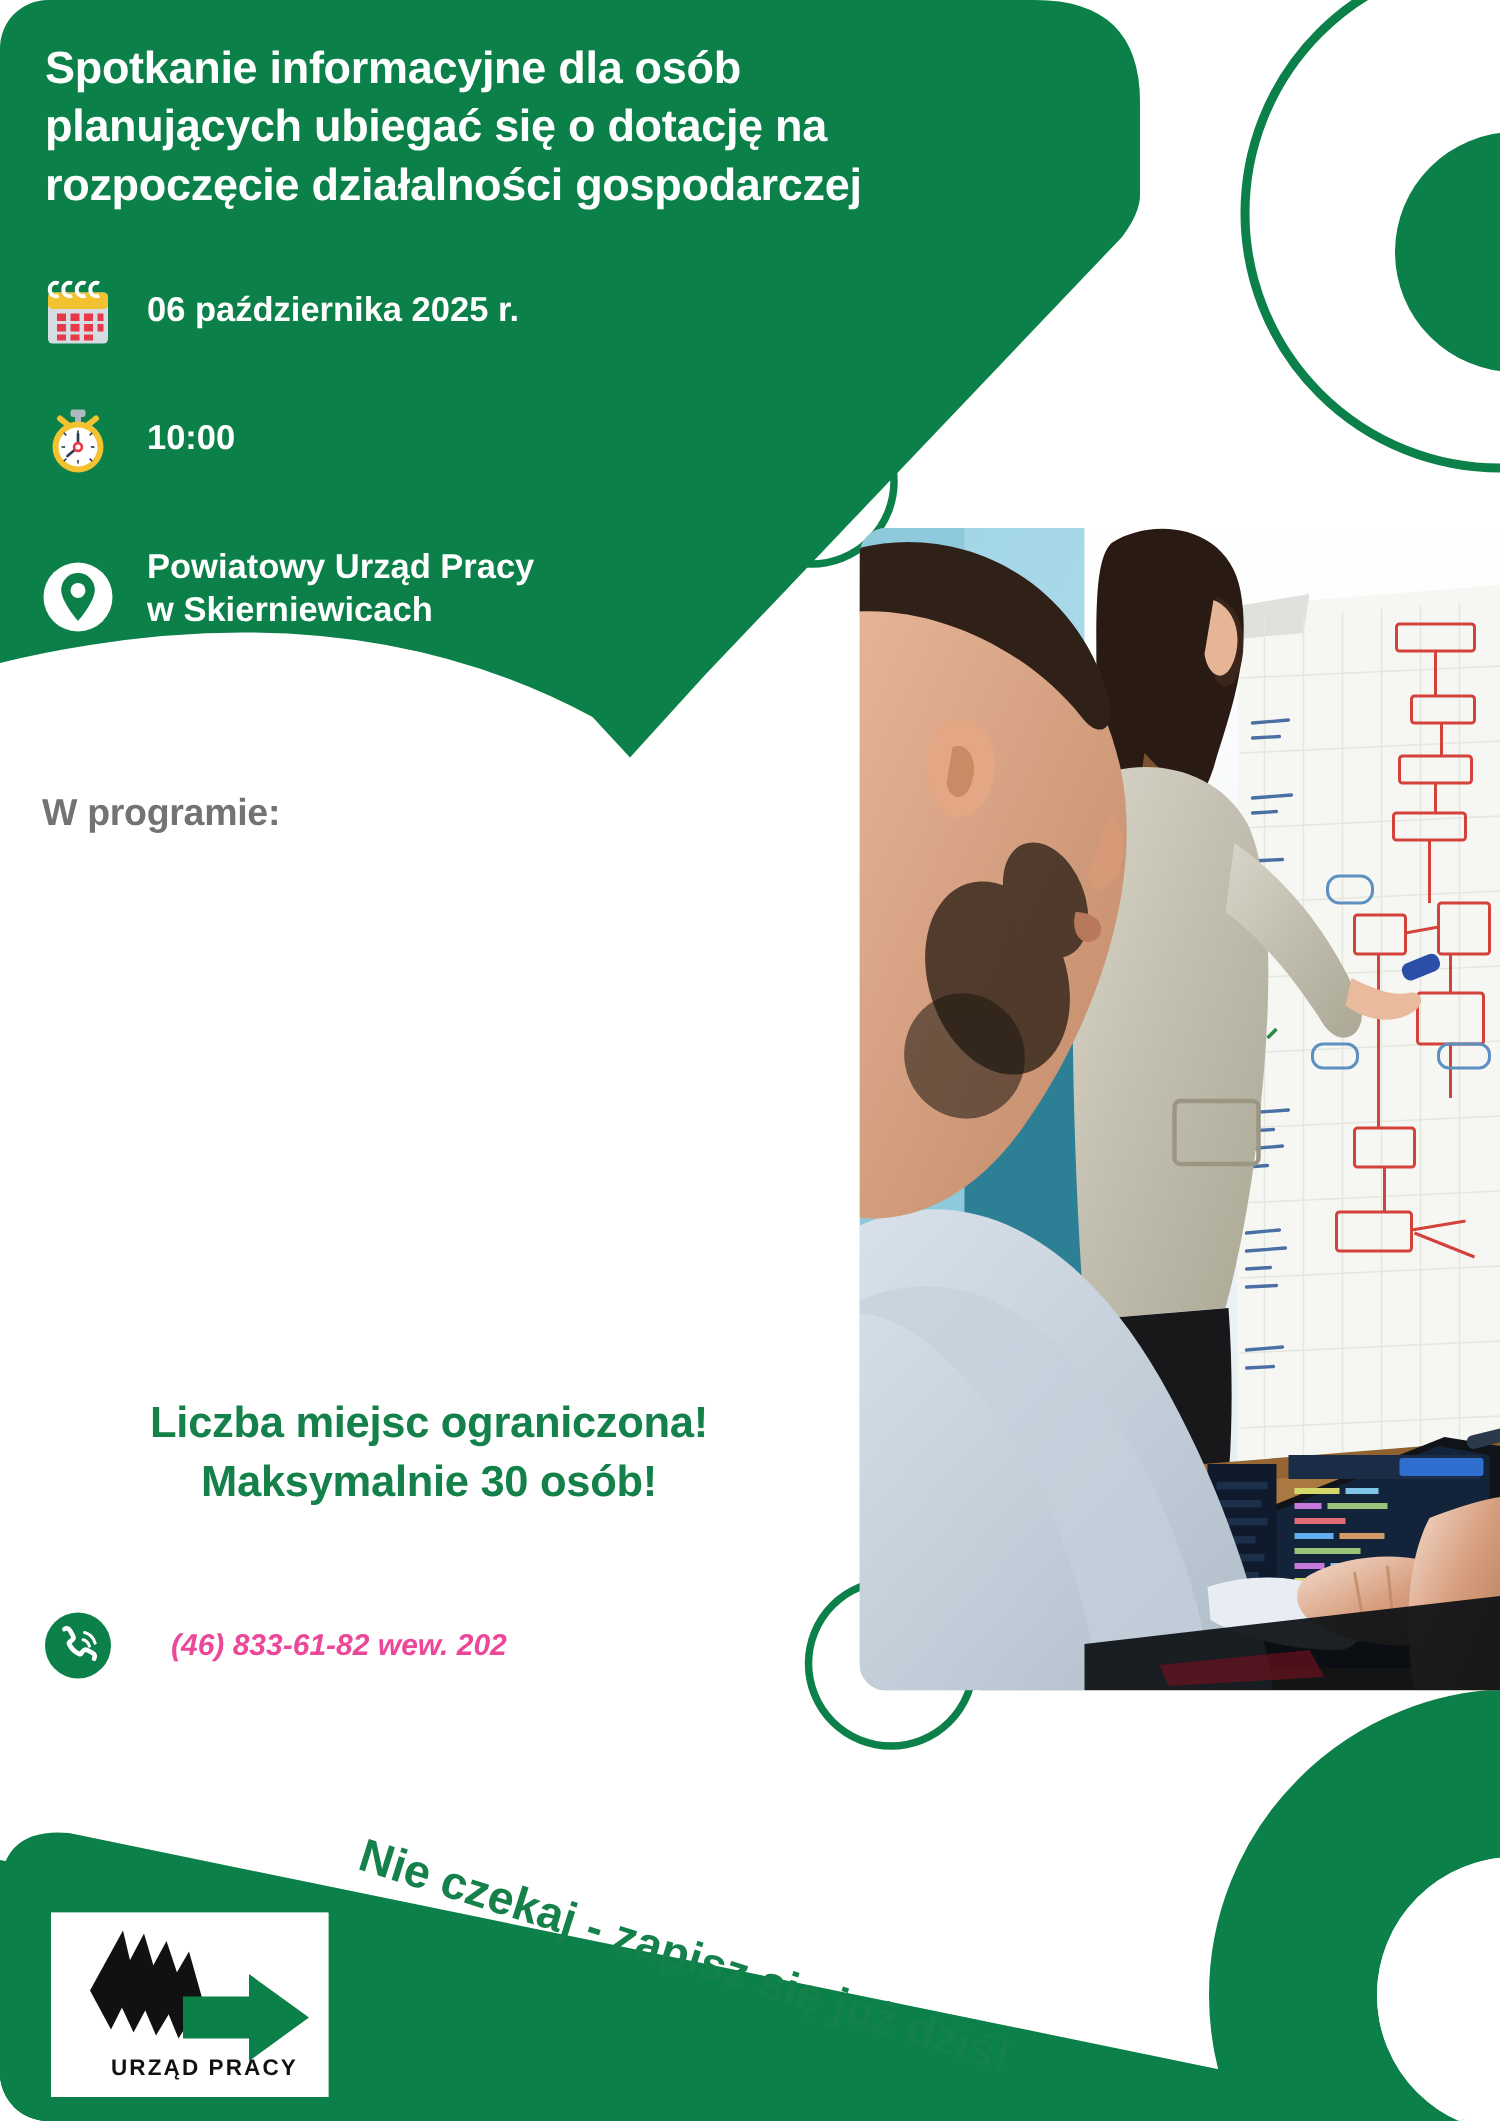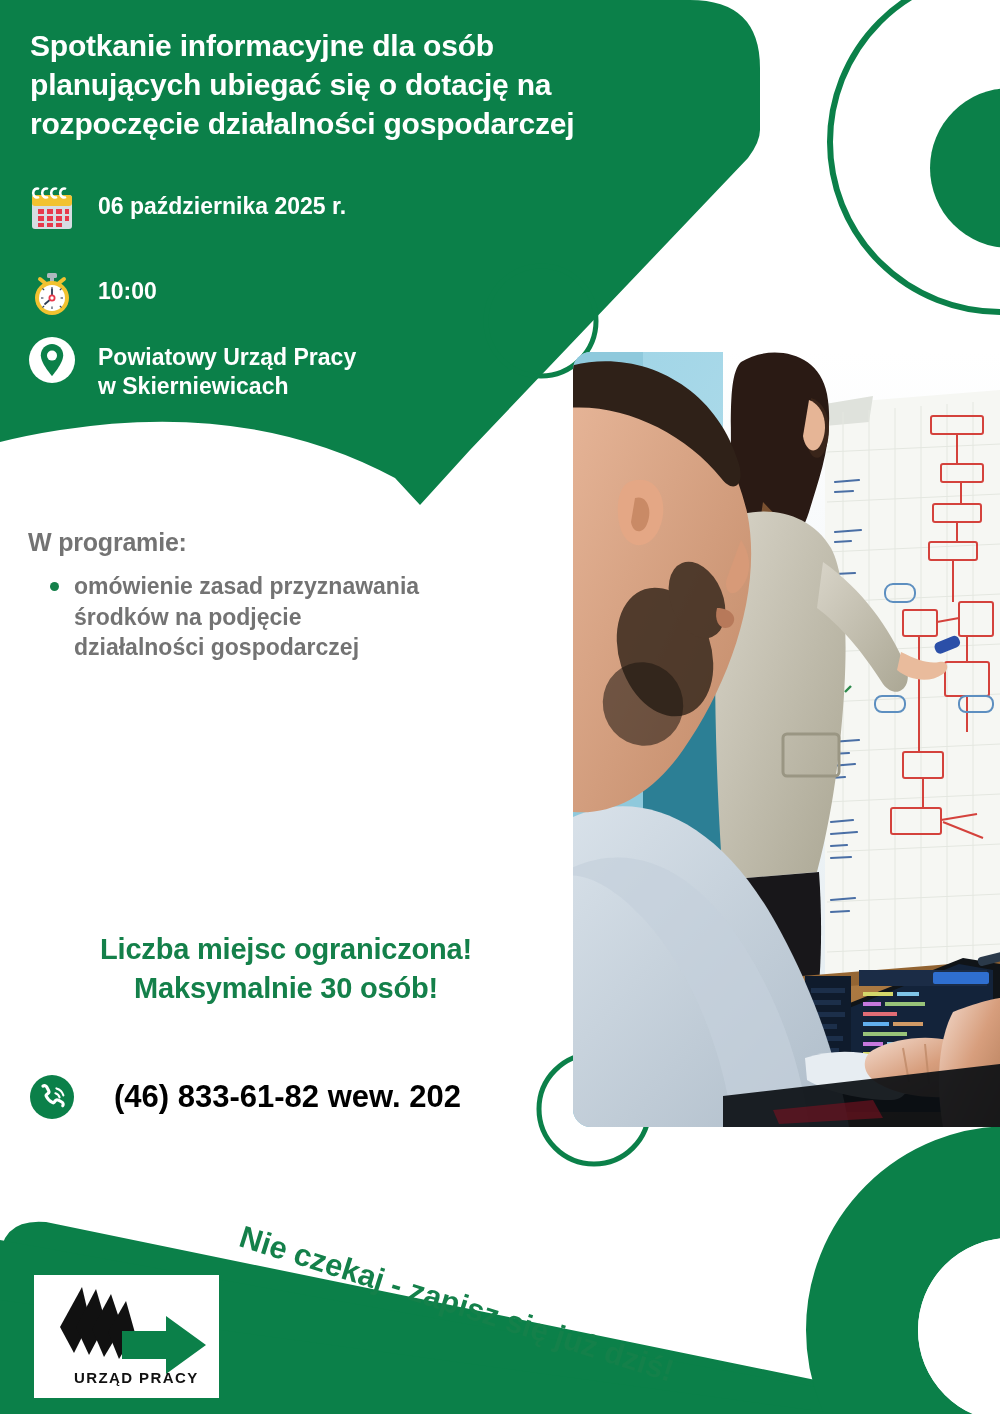--- a/index.html
+++ b/index.html
@@ -8,20 +8,21 @@
     background:#ffffff;
     font-family:"Liberation Sans",sans-serif;
     overflow:hidden;
     position:relative;
   }
   #poster{
     position:absolute;inset:0;
     width:1000px;height:1414px;
     overflow:hidden;
     background:#ffffff;
+    border-radius:32px;
   }
   
   #bg-svg{position:absolute;left:0;top:0;width:1000px;height:1414px;}
 
   
   .header-text{
     position:absolute;left:30px;top:26px;width:640px;
     color:#ffffff;
     font-size:30px;line-height:1.30;
     font-weight:bold;
@@ -32,21 +33,21 @@
     position:absolute;display:flex;align-items:flex-start;
     color:#ffffff;font-weight:bold;
   }
   .detail-row .ico{flex:0 0 auto;width:48px;height:48px;position:relative;}
   .detail-row .txt{
     margin-left:22px;font-size:23px;line-height:1.28;color:#ffffff;
     padding-top:7px;white-space:pre-line;
   }
   #row-date{left:28px;top:185px;}
   #row-time{left:28px;top:270px;}
-  #row-place{left:28px;top:336px;}
+  #row-place{left:28px;top:356px;align-items:flex-end;}
 
   
   #program{
     position:absolute;left:28px;top:528px;width:520px;
     color:#737373;
   }
   #program h2{
     margin:0 0 14px 0;font-size:25px;font-weight:bold;letter-spacing:-0.2px;
   }
   #program ul{margin:0;padding:0;list-style:none;}
@@ -66,21 +67,21 @@
     font-size:29px;line-height:1.33;font-weight:bold;white-space:pre-line;
     letter-spacing:-0.2px;
   }
 
   
   #row-phone{
     position:absolute;left:28px;top:1073px;display:flex;align-items:center;
   }
   #row-phone .ico{width:48px;height:48px;position:relative;flex:0 0 auto;}
   #row-phone .txt{
-    margin-left:38px;font-size:31px;font-weight:bold;color:#000000;
+    margin-left:38px;font-size:20px;font-weight:bold;color:#ec4899;font-style:italic;
   }
 
   
   #slogan{
     position:absolute;left:246px;top:1219px;
     width:520px;
     transform:rotate(17.5deg);
     transform-origin:left top;
     color:#14804a;
     font-size:31px;font-weight:bold;white-space:nowrap;
@@ -197,23 +198,20 @@
         <circle cx="24" cy="19.6" r="5" fill="#ffffff"></circle>
       </svg>
     </span>
     <span class="txt">Powiatowy Urząd Pracy
 w Skierniewicach</span>
   </div>
 
   <div id="program">
     <h2>W programie:</h2>
     <ul>
-      <li>omówienie zasad przyznawania
-środków na podjęcie
-działalności gospodarczej</li>
     </ul>
   </div>
 
   <div id="limit">Liczba miejsc ograniczona!
 Maksymalnie 30 osób!</div>
 
   <div id="row-phone">
     <span class="ico">
       <svg viewBox="0 0 48 48" width="48" height="48" aria-hidden="true">
         <circle cx="24" cy="24" r="22" fill="#0b8049"></circle>

